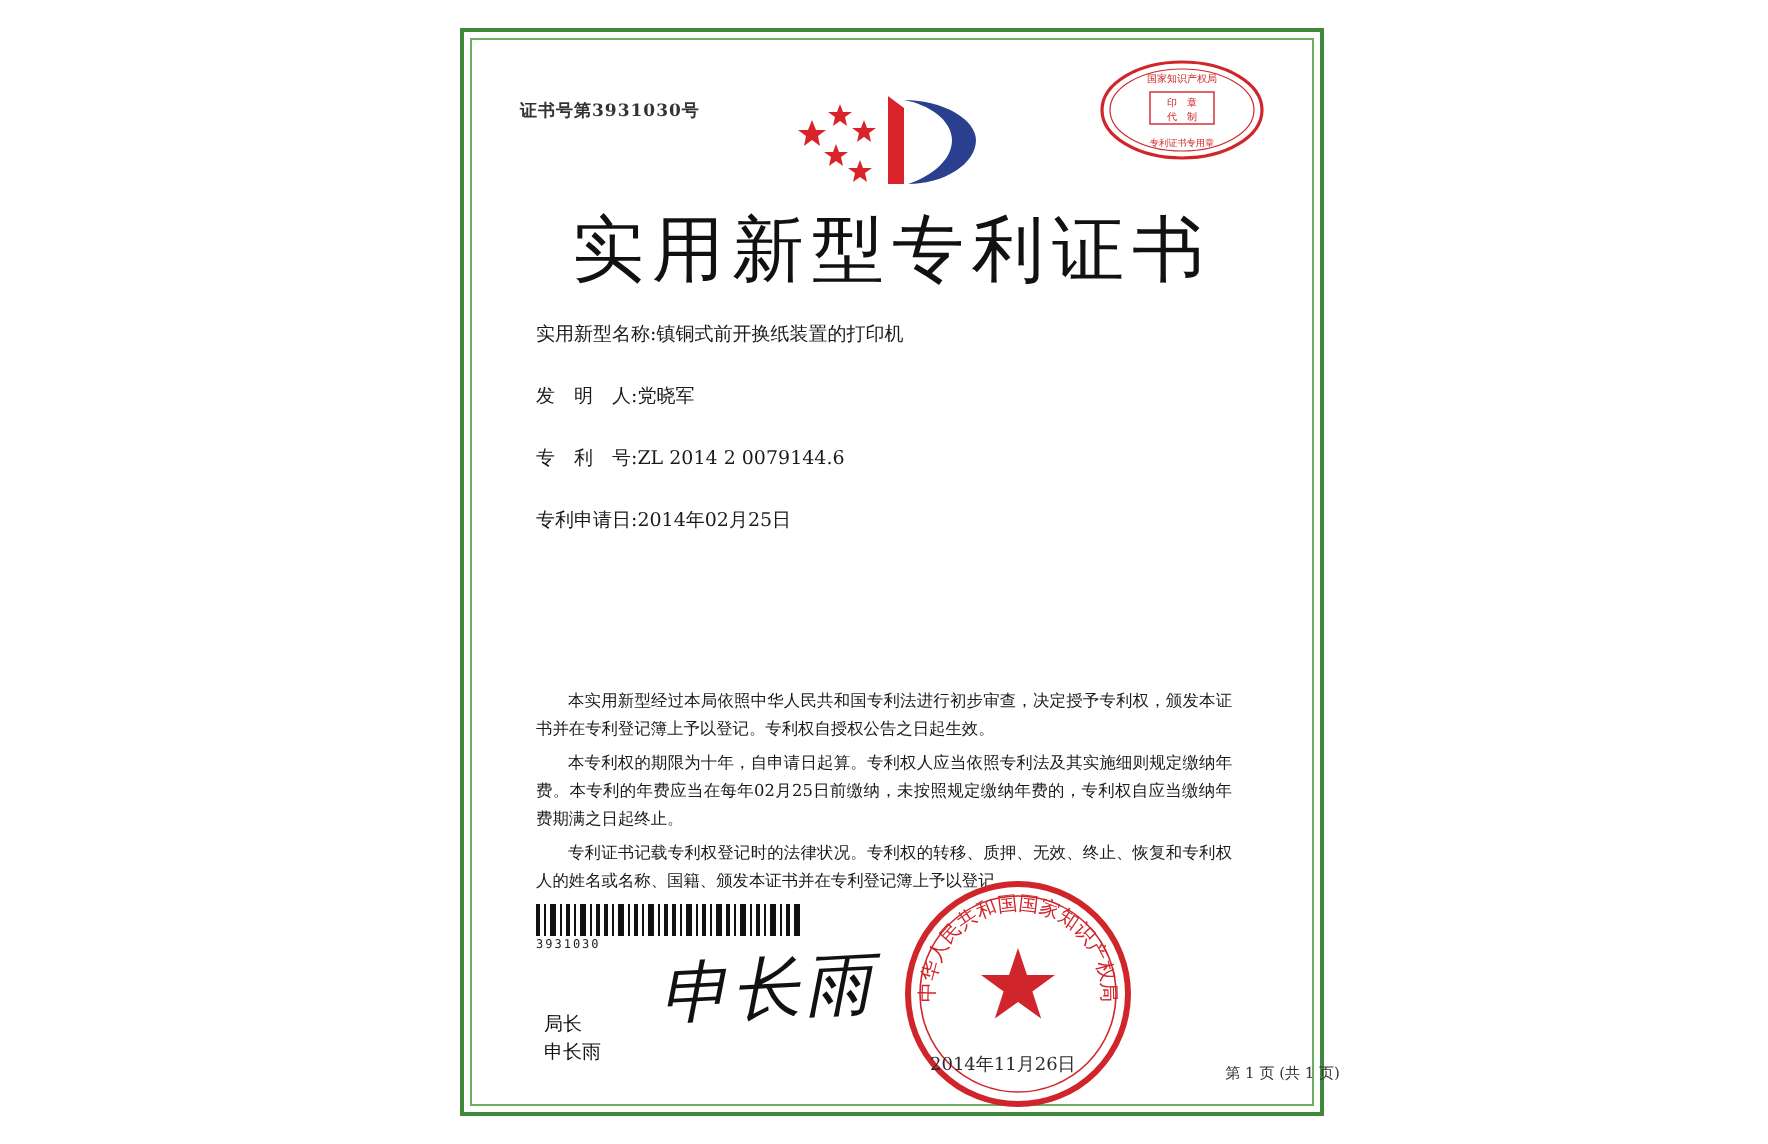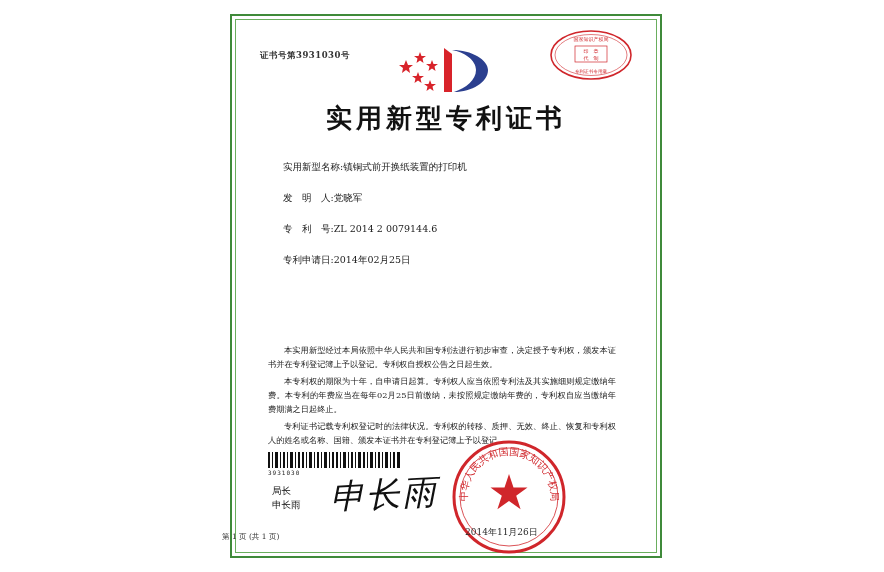--- a/index.html
+++ b/index.html
@@ -75,38 +75,37 @@
     justify-content: center;
     align-items: center;
   }
   .title {
     position: absolute;
     left: 0;
     right: 0;
     top: 95px;
     text-align: center;
     font-family: "DejaVu Serif", serif;
-    font-size: 26px;
-    font-weight: bold;
+    font-size: 36px;
+    font-weight: normal;
     letter-spacing: 4px;
     color: #111;
   }
   .fields {
     position: absolute;
     left: 46px;
     top: 155px;
     right: 40px;
   }
   .field-row {
     font-family: "DejaVu Serif", serif;
     font-size: 9.5px;
     color: #1a1a1a;
     margin-bottom: 18px;
     white-space: nowrap;
-    margin-left: 15px;
   }
   .body-text {
     position: absolute;
     left: 46px;
     right: 42px;
     top: 337px;
     font-family: "DejaVu Serif", serif;
     font-size: 8.2px;
     line-height: 1.75;
     color: #1a1a1a;
@@ -128,22 +127,22 @@
     left: 46px;
     top: 463px;
     font-size: 6px;
     font-family: "DejaVu Sans Mono", monospace;
     color: #222;
     letter-spacing: 1px;
   }
   .sig-labels {
     position: absolute;
     left: 50px;
-    top: 478px;
-    font-family: Liberation Sans, sans-serif;
+    top: 500px;
+    font-family: Liberation Mono, monospace;
     font-size: 9.5px;
     color: #111;
     line-height: 1.45;
   }
   .signature {
     position: absolute;
     left: 108px;
     top: 466px;
     font-family: "DejaVu Serif", serif;
     font-size: 34px;
@@ -166,21 +165,21 @@
     top: 520px;
     font-family: "DejaVu Serif", serif;
     font-size: 9px;
     color: #2a2a2a;
   }
   .footer {
     position: absolute;
     left: 0;
     right: 0;
     bottom: 24px;
-    text-align: left;
+    text-align: right;
     font-family: "DejaVu Serif", serif;
     font-size: 7.5px;
     color: #333;
   }
   .logo-svg { display: block; }
 </style>
 </head>
 <body>
 
 <div class="page">

